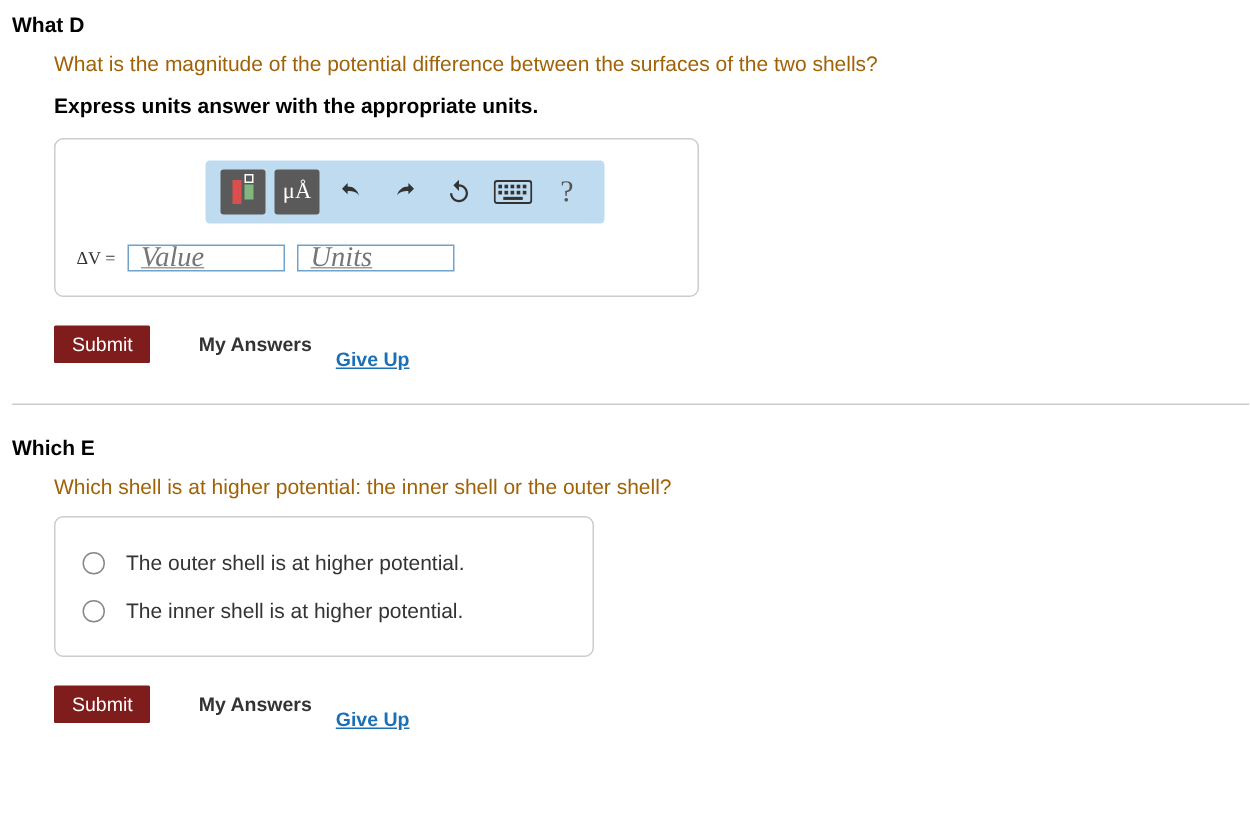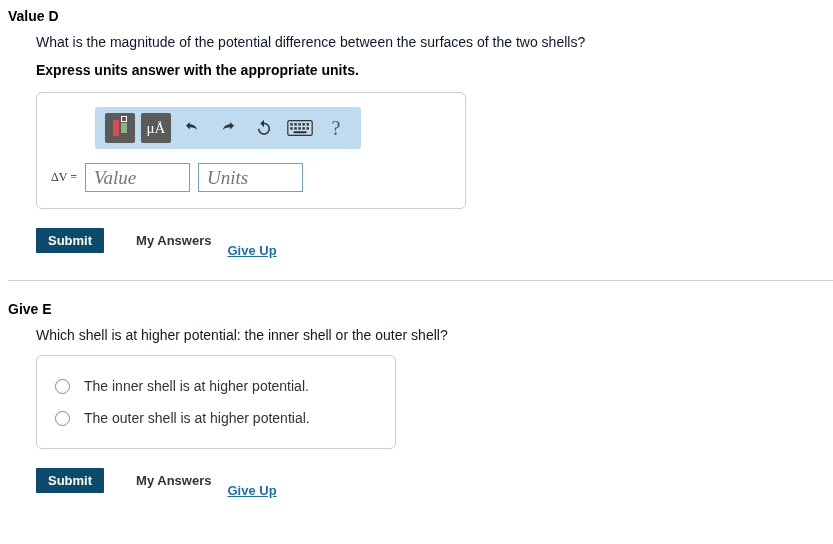--- a/index.html
+++ b/index.html
@@ -14,42 +14,42 @@
       font-weight: bold;
       font-size: 14px;
       color: #000;
       margin-bottom: 10px;
     }
     .part-body {
       margin-left: 28px;
     }
     .question {
       margin-bottom: 12px;
-      color: #0f172a;
+      color: #a16207;
     }
     .instruction {
       font-weight: bold;
       color: #000;
       margin-bottom: 14px;
     }
     .answer-panel {
       border: 1px solid #ccc;
       border-radius: 6px;
       padding: 14px 14px 16px 14px;
       width: 430px;
       margin-bottom: 14px;
     }
     .toolbar {
       background: #bfdbef;
       border-radius: 3px;
       padding: 6px 10px;
       display: inline-flex;
       align-items: center;
       gap: 6px;
-      margin-left: 44px;
+      margin-left: 86px;
       margin-bottom: 14px;
     }
     .tb-icon {
       display: inline-flex;
       align-items: center;
       justify-content: center;
       width: 30px;
       height: 30px;
       cursor: pointer;
     }
@@ -79,39 +79,40 @@
       align-items: center;
       gap: 8px;
     }
     .var-label {
       font-family: "Times New Roman", serif;
       font-size: 12px;
     }
     .value-box {
       border: 1px solid #6fa3cc;
       width: 105px;
-      height: 29px;
+      height: 18px;
       padding: 0 8px;
       font-family: "Times New Roman", serif;
       font-style: italic;
       font-size: 19px;
       color: #9e9e9e;
       outline: none;
+      text-decoration: underline;
     }
     .action-row {
       display: flex;
       align-items: center;
       gap: 16px;
     }
     .submit-btn {
-      background: #0c4a6e;
+      background: #7f1d1d;
       color: #fff;
       border: none;
       padding: 5px 12px;
-      font-weight: bold;
+      font-weight: normal;
       font-size: 13px;
       cursor: pointer;
       border-radius: 1px;
     }
     .link-my {
       font-weight: bold;
       color: #333;
       font-size: 13px;
       padding-left: 16px;
     }
@@ -155,21 +156,21 @@
       font-size: 20px;
       color: #555;
     }
     .tb-svg { width: 18px; height: 18px; }
     .kb-icon { width: 26px; height: 18px; }
   </style>
 </head>
 <body>
 
 <div>
-  <div class="part-title">Value D</div>
+  <div class="part-title">What D</div>
   <div class="part-body">
     <div class="question">What is the magnitude of the potential difference between the surfaces of the two shells?</div>
     <div class="instruction">Express units answer with the appropriate units.</div>
 
     <div class="answer-panel">
       <div class="toolbar">
         <span class="tb-icon tb-dark">
           <span class="tb-dark-stack">
               <span class="bar-red"></span>
               <span class="bar-green"></span>
@@ -223,32 +224,32 @@
       <button class="submit-btn">Submit</button>
       <span class="link-my">My Answers</span>
       <span class="link-give">Give Up</span>
     </div>
   </div>
 </div>
 
 <hr class="sep">
 
 <div>
-  <div class="part-title">Give E</div>
+  <div class="part-title">Which E</div>
   <div class="part-body">
     <div class="question">Which shell is at higher potential: the inner shell or the outer shell?</div>
 
     <div class="choice-panel">
       <div class="choice-row">
         <span class="radio"></span>
-        <span>The inner shell is at higher potential.</span>
+        <span>The outer shell is at higher potential.</span>
       </div>
       <div class="choice-row">
         <span class="radio"></span>
-        <span>The outer shell is at higher potential.</span>
+        <span>The inner shell is at higher potential.</span>
       </div>
     </div>
 
     <div class="action-row">
       <button class="submit-btn">Submit</button>
       <span class="link-my">My Answers</span>
       <span class="link-give">Give Up</span>
     </div>
   </div>
 </div>

